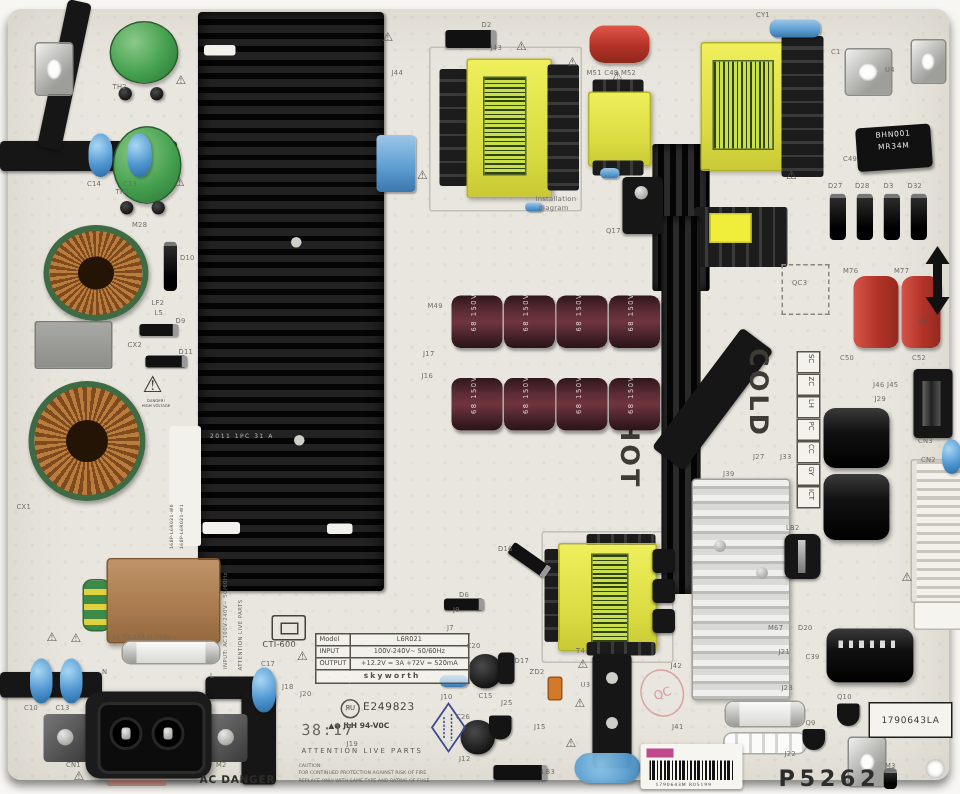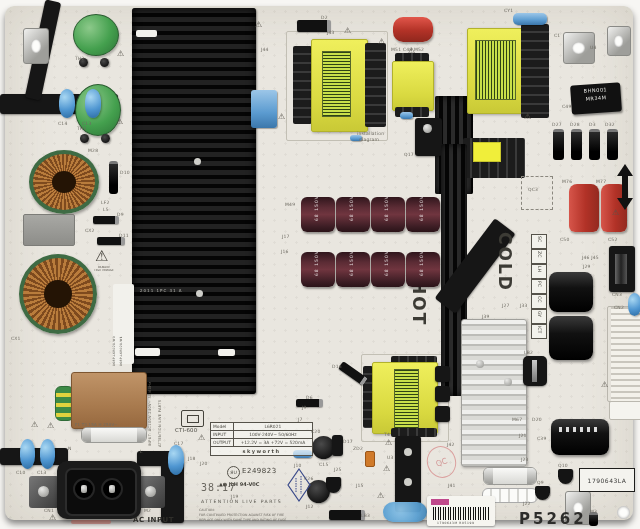--- a/index.html
+++ b/index.html
@@ -254,21 +254,21 @@
   </div>
   <div class="abs" style="left:52px;top:455px;width:84px;height:58px;background:#1b1b1b;border-radius:10px;box-shadow:1px 2px 4px rgba(0,0,0,.5);">
     <div class="abs" style="left:8px;top:7px;width:68px;height:44px;background:#0c0c0c;border:2px solid #2c2c2c;border-radius:7px;"></div>
     <div class="abs" style="left:16px;top:17px;width:18px;height:18px;background:#000;border:2px solid #262626;border-radius:50%;">
       <div class="screw" style="left:6px;top:5px;width:6px;height:8px;border-radius:2px;"></div>
     </div>
     <div class="abs" style="left:44px;top:17px;width:18px;height:18px;background:#000;border:2px solid #262626;border-radius:50%;">
       <div class="screw" style="left:6px;top:5px;width:6px;height:8px;border-radius:2px;"></div>
     </div>
   </div>
-  <div class="abs" style="left:128px;top:510px;font-size:7px;font-weight:bold;color:#2f2e2a;letter-spacing:.5px;z-index:7;">AC INPUT</div>
+  <div class="abs" style="left:128px;top:510px;font-size:7px;font-weight:bold;color:#2f2e2a;letter-spacing:.5px;z-index:7;">AC DANGER</div>
   <div class="abs" style="left:66px;top:514px;width:40px;height:4px;background:#a5534a;opacity:.55;border-radius:2px;"></div>
 
   <div class="ctibox" style="left:176px;top:404px;width:21px;height:15px;"></div>
   <div class="lbl" style="left:170px;top:421px;font-size:5.4px;color:#4c4a43;">CTI-600</div>
 
   <table class="mtable" style="left:205px;top:416px;">
     <tbody>
           <tr>
             <td>Model</td>
         <td style="width:74px;text-align:center;">L6R021</td>

